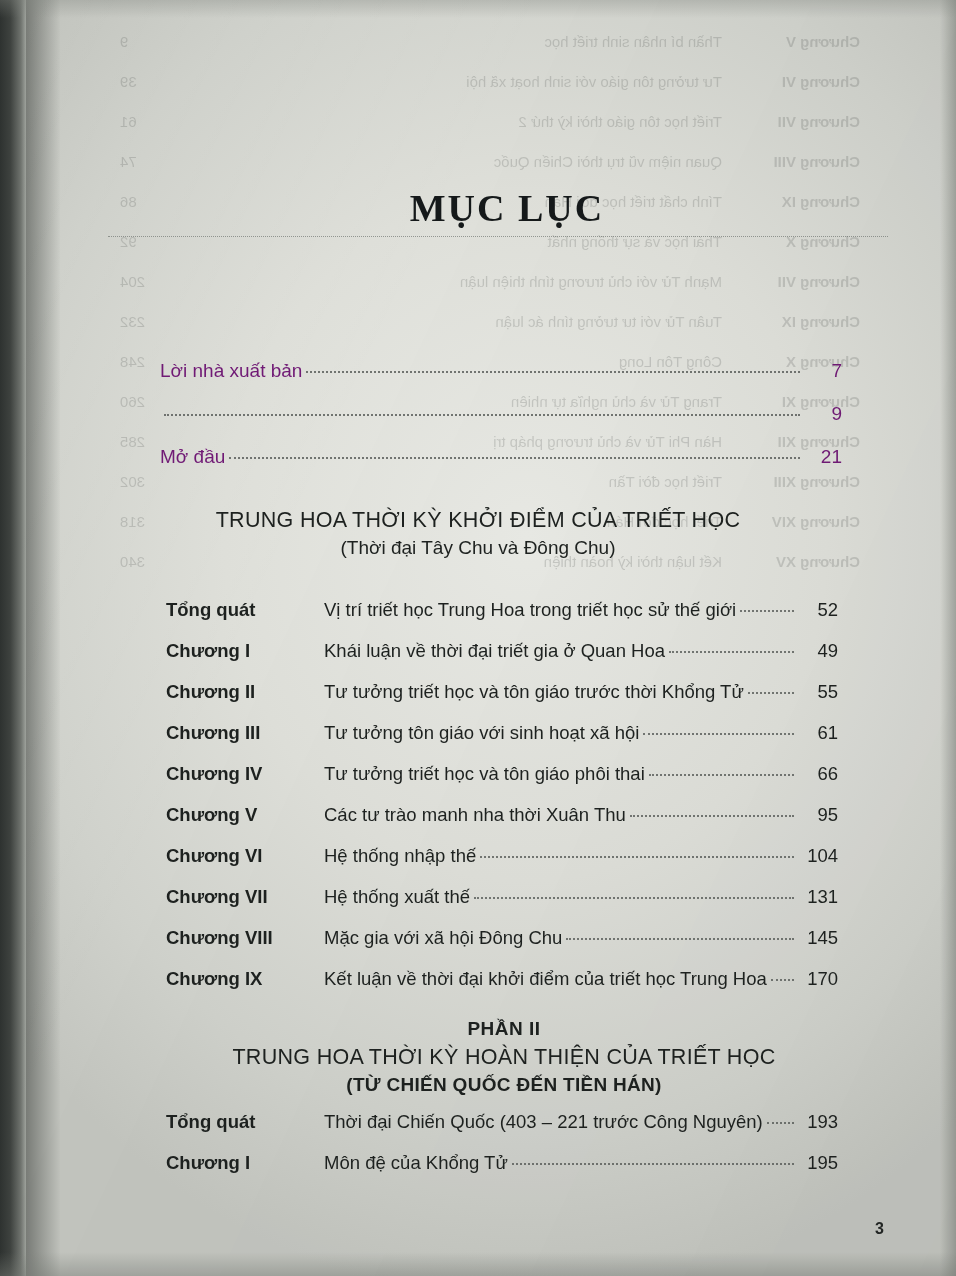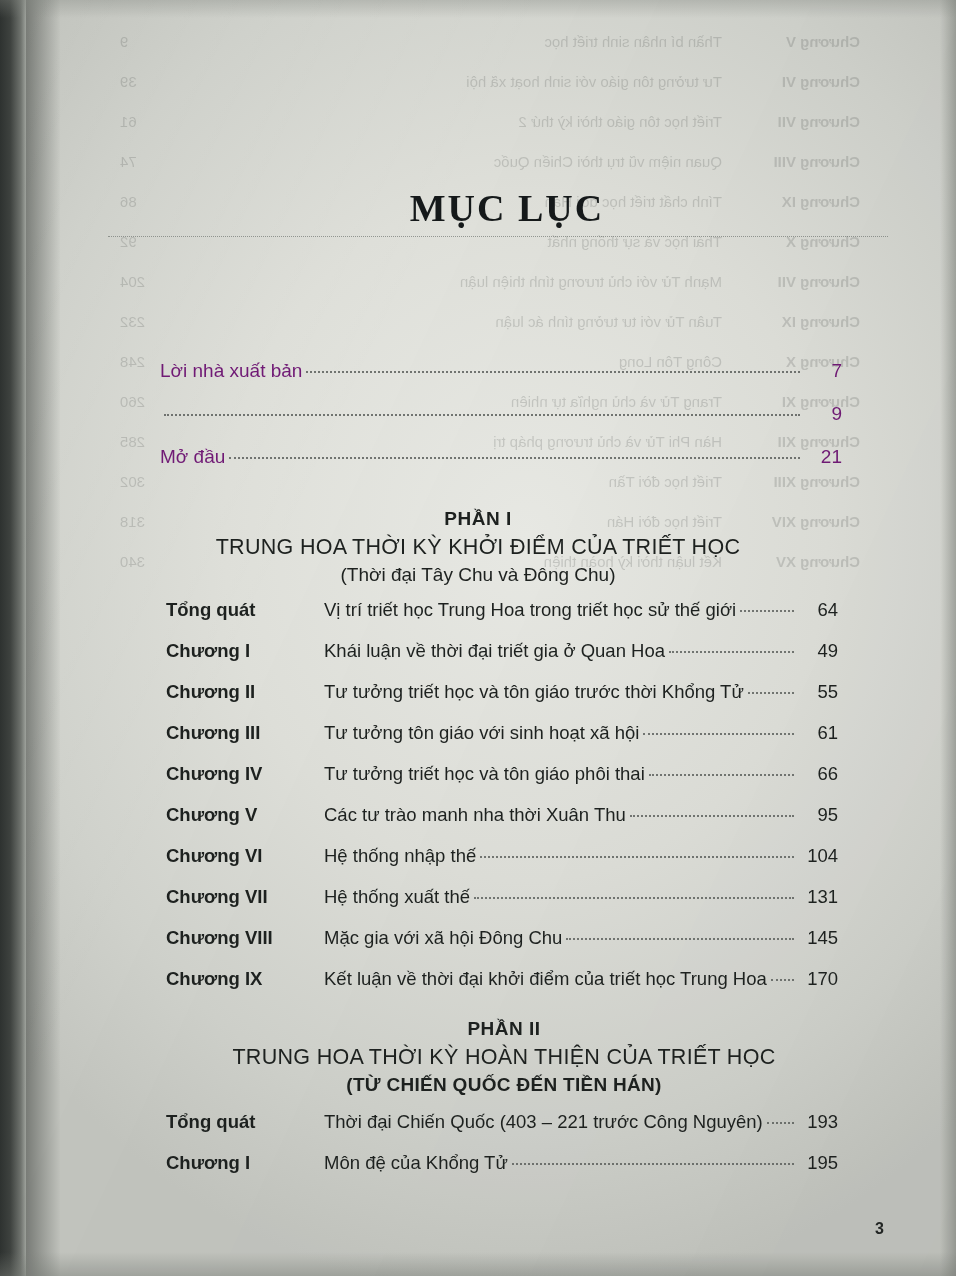--- a/index.html
+++ b/index.html
@@ -298,30 +298,29 @@
       </div>
       <div class="front-row">
         <span class="fr-label">Mở đầu</span>
         <span class="dots"></span>
         <span class="fr-page">21</span>
       </div>
     </div>
 
   <div id="parts-container">
       <div class="part-block" style="top: 508px;">
-        <div class="part-label">PHẦN I</div>
         <div class="part-title">TRUNG HOA THỜI KỲ KHỞI ĐIỂM CỦA TRIẾT HỌC</div>
         <div class="part-sub">(Thời đại Tây Chu và Đông Chu)</div>
       </div>
       <div class="toc-list" style="top: 600px;">
         <div class="toc-row">
           <span class="toc-chapter">Tổng quát</span>
           <span class="toc-entry">Vị trí triết học Trung Hoa trong triết học sử thế giới</span>
           <span class="toc-dots"></span>
-          <span class="toc-page">64</span>
+          <span class="toc-page">52</span>
         </div>
         <div class="toc-row">
           <span class="toc-chapter">Chương I</span>
           <span class="toc-entry">Khái luận về thời đại triết gia ở Quan Hoa</span>
           <span class="toc-dots"></span>
           <span class="toc-page">49</span>
         </div>
         <div class="toc-row">
           <span class="toc-chapter">Chương II</span>
           <span class="toc-entry">Tư tưởng triết học và tôn giáo trước thời Khổng Tử</span>

